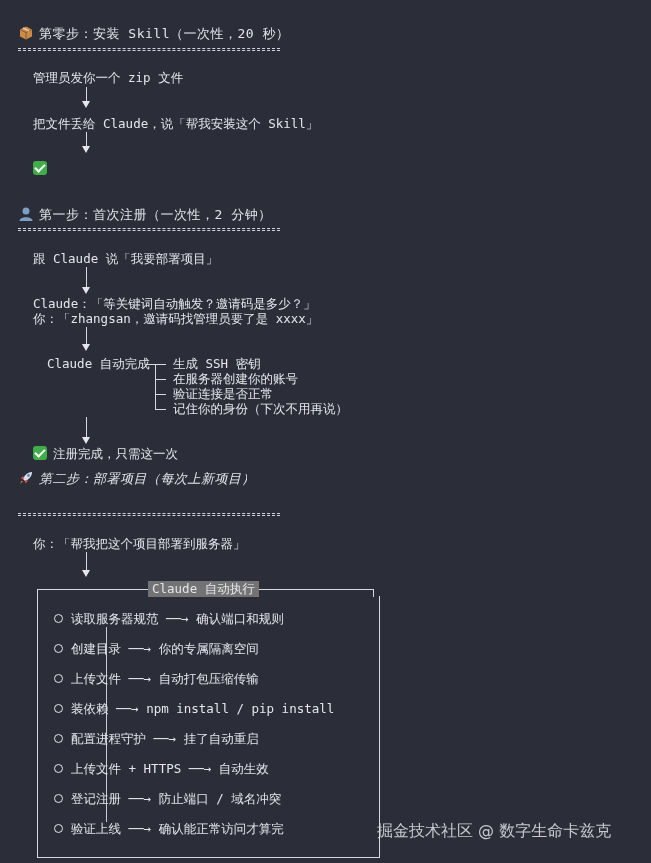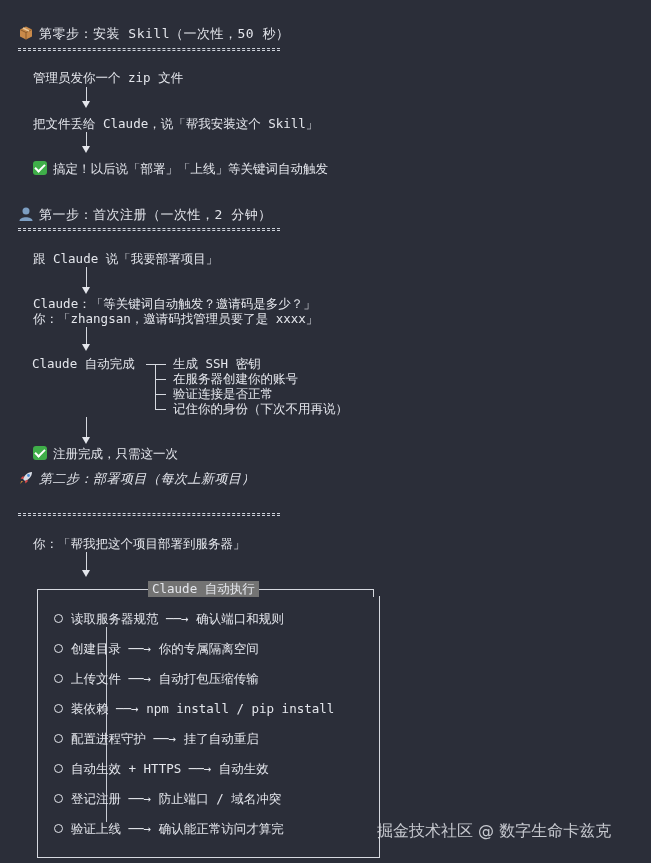--- a/index.html
+++ b/index.html
@@ -48,34 +48,34 @@
 <body>
 
 <div class="abs heading" style="left:18px; top:25px;">
   <span class="emoji">
     <svg width="16" height="16" viewBox="0 0 16 16">
         <path d="M2 4.5 L8 1.5 L14 4.5 L14 11.5 L8 14.5 L2 11.5 Z" fill="#c98a4a"></path>
         <path d="M2 4.5 L8 7.5 L14 4.5" stroke="#8a5a2a" fill="none"></path>
         <path d="M8 7.5 L8 14.5" stroke="#8a5a2a"></path>
         <path d="M5 3 L11 6" stroke="#e8c89a" stroke-width="1.5"></path>
       </svg>
-  </span><span>第零步：安装 Skill（一次性，50 秒）</span>
+  </span><span>第零步：安装 Skill（一次性，20 秒）</span>
 </div>
 <div class="dline" style="top:48px;"></div>
 
 <div class="abs" style="left:33px; top:70px;">管理员发你一个 zip 文件</div>
 <div class="vline" style="left:86px; top:87px; height:14px;"></div>
 <div class="arrowhead" style="left:82px; top:101px;"></div>
 
 <div class="abs" style="left:33px; top:116px;">把文件丢给 Claude，说「帮我安装这个 Skill」</div>
 <div class="vline" style="left:86px; top:132px; height:14px;"></div>
 <div class="arrowhead" style="left:82px; top:146px;"></div>
 
 <div class="abs" style="left:33px; top:161px;">
-  <span class="check"></span><span>搞定！以后说「部署」「上线」等关键词自动触发</span>
+  <span class="check"></span>
 </div>
 
 <div class="abs heading" style="left:18px; top:206px;">
   <span class="emoji">
     <svg width="16" height="16" viewBox="0 0 16 16">
         <circle cx="8" cy="5" r="3.5" fill="#7d9fc3"></circle>
         <path d="M1.5 15 C1.5 10 14.5 10 14.5 15 Z" fill="#7d9fc3"></path>
       </svg>
   </span><span>第一步：首次注册（一次性，2 分钟）</span>
 </div>
@@ -83,21 +83,21 @@
 
 <div class="abs" style="left:33px; top:251px;">跟 Claude 说「我要部署项目」</div>
 <div class="vline" style="left:86px; top:267px; height:20px;"></div>
 <div class="arrowhead" style="left:82px; top:287px;"></div>
 
 <div class="abs" style="left:33px; top:296px;">Claude：「等关键词自动触发？邀请码是多少？」</div>
 <div class="abs" style="left:33px; top:311px;">你：「zhangsan，邀请码找管理员要了是 xxxx」</div>
 <div class="vline" style="left:86px; top:327px; height:17px;"></div>
 <div class="arrowhead" style="left:82px; top:344px;"></div>
 
-<div class="abs" style="left:32px; top:356px;">Claude 自动完成</div>
+<div class="abs" style="left:47px; top:356px;">Claude 自动完成</div>
 
 <div class="hline" style="left:146px; top:364px; width:20px;"></div>
 <div class="vline" style="left:155px; top:364px; height:45px;"></div>
 <div class="hline" style="left:155px; top:379px; width:11px;"></div>
 <div class="hline" style="left:155px; top:394px; width:11px;"></div>
 <div class="hline" style="left:155px; top:409px; width:11px;"></div>
 
 <div class="abs" style="left:173px; top:356px;">生成 SSH 密钥</div>
 <div class="abs" style="left:173px; top:371px;">在服务器创建你的账号</div>
 <div class="abs" style="left:173px; top:386px;">验证连接是否正常</div>
@@ -145,21 +145,21 @@
 <div class="abs" style="left:54px; top:671px;">
   <span class="circle"></span><span>上传文件</span> <span>──→</span> <span>自动打包压缩传输</span>
 </div>
 <div class="abs" style="left:54px; top:701px;">
   <span class="circle"></span><span>装依赖</span> <span>──→</span> <span>npm install / pip install</span>
 </div>
 <div class="abs" style="left:54px; top:731px;text-align:right;">
   <span class="circle"></span><span>配置进程守护</span> <span>──→</span> <span>挂了自动重启</span>
 </div>
 <div class="abs" style="left:54px; top:761px;">
-  <span class="circle"></span><span>自动生效 + HTTPS</span> <span>──→</span> <span>自动生效</span>
+  <span class="circle"></span><span>上传文件 + HTTPS</span> <span>──→</span> <span>自动生效</span>
 </div>
 <div class="abs" style="left:54px; top:791px;">
   <span class="circle"></span><span>登记注册</span> <span>──→</span> <span>防止端口 / 域名冲突</span>
 </div>
 <div class="abs" style="left:54px; top:821px;">
   <span class="circle"></span><span>验证上线</span> <span>──→</span> <span>确认能正常访问才算完</span>
 </div>
 
 <div class="watermark">掘金技术社区 @ 数字生命卡兹克</div>
 

